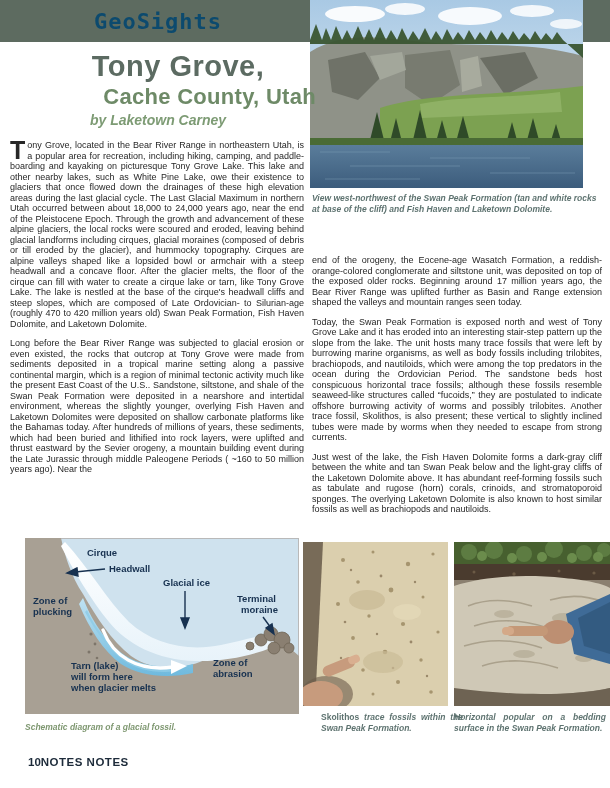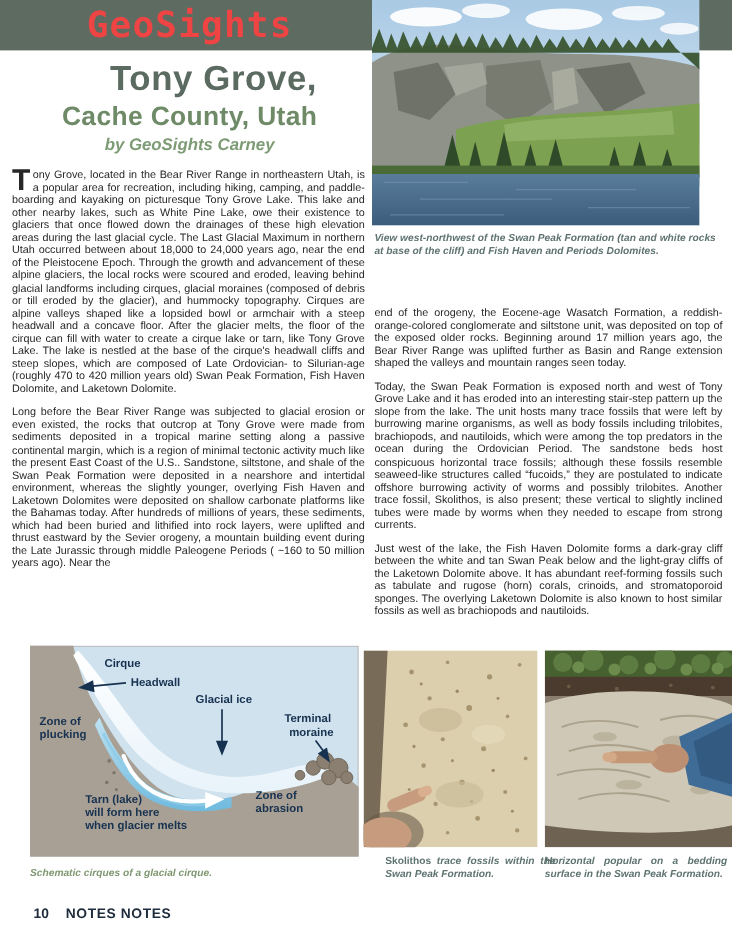--- a/index.html
+++ b/index.html
@@ -3,47 +3,47 @@
 <meta charset="utf-8">
 <style>
   html,body{margin:0;padding:0;}
   body{width:610px;height:788px;position:relative;background:#ffffff;
        font-family:"Liberation Sans",sans-serif;-webkit-font-smoothing:antialiased;}
   .abs{position:absolute;}
 
   
   .header-bar{left:0;top:0;width:610px;height:42px;background:#5d6b60;}
   .brand{left:0;top:0;width:316px;height:42px;display:flex;align-items:center;justify-content:center;
-         color:#ef4444;font-family:"DejaVu Sans Mono",monospace;font-size:30px;font-weight:bold;letter-spacing:1px;}
+         color:#0c4a6e;font-family:"DejaVu Sans Mono",monospace;font-size:22px;font-weight:bold;letter-spacing:1px;}
 
   
   .title{left:0;top:50px;width:316px;text-align:center;color:#5c6b62;
          font-size:29px;font-weight:800;letter-spacing:.5px;margin-left:20px;}
-  .subtitle{left:0;top:84px;width:316px;text-align:center;color:#6e8a67;
+  .subtitle{left:0;top:84px;width:316px;text-align:right;color:#6e8a67;
             font-size:22px;font-weight:800;letter-spacing:.3px;}
   .byline{left:0;top:112px;width:316px;text-align:center;color:#7d9b74;
           font-size:14px;font-style:italic;font-weight:600;}
 
   
   .col{font-size:9px;line-height:1.17;color:#272727;text-align:justify;}
   .col p{margin:0 0 9px 0;}
   .dropcap{float:left;font-size:25px;line-height:19px;font-weight:bold;padding:1px 2px 0 0;color:#272727;}
   .leftcol{left:10px;top:140px;width:294px;}
   .rightcol{left:312px;top:236px;width:290px;margin-top:19px;}
 
   
   .caption{font-size:8.5px;font-style:italic;font-weight:600;color:#5e7370;line-height:1.25;}
   .photo-caption-top{left:312px;top:193px;width:288px;text-align:left;}
   .diagram-caption{left:25px;top:722px;width:274px;color:#7e9770;}
   .caption-bl{left:321px;top:712px;width:142px;text-align:justify;}
   .caption-br{left:454px;top:712px;width:152px;text-align:justify;}
   .caption-lead{font-style:normal;font-weight:700;}
 
   
-  .footer{left:28px;top:756px;color:#1d2b3a;font-weight:bold;font-size:11.5px;display:flex;gap:14px;align-items:center;}
+  .footer{left:28px;top:756px;color:#1d2b3a;font-weight:bold;font-size:11.5px;display:flex;align-items:center;}
   .footer .pubname{letter-spacing:.5px;}
 
   
   .photo-top{left:310px;top:0;width:273px;height:188px;}
   .diagram{left:25px;top:538px;width:274px;height:176px;text-decoration:underline;}
   .photo-bl{left:303px;top:542px;width:145px;height:164px;}
   .photo-br{left:454px;top:542px;width:156px;height:164px;}
   svg{display:block;}
   .dlabel{font-family:"Liberation Sans",sans-serif;font-size:9.5px;font-weight:bold;fill:#173150;}
 </style>
@@ -97,28 +97,28 @@
         <line x1="120" y1="158" x2="220" y2="158"></line>
       <line x1="40" y1="166" x2="150" y2="166"></line>
         <line x1="180" y1="173" x2="265" y2="173"></line>
       <line x1="15" y1="179" x2="110" y2="179"></line>
     </g>
   </svg>
 </div>
 
 <div class="abs title">Tony Grove,</div>
 <div class="abs subtitle">Cache County, Utah</div>
-<div class="abs byline">by GeoSights Carney</div>
+<div class="abs byline">by Laketown Carney</div>
 
 <div class="abs col leftcol">
   <p><span class="dropcap">T</span><span>ony Grove, located in the Bear River Range in northeastern Utah, is a popular area for recreation, including hiking, camping, and paddle-boarding and kayaking on picturesque Tony Grove Lake. This lake and other nearby lakes, such as White Pine Lake, owe their existence to glaciers that once flowed down the drainages of these high elevation areas during the last glacial cycle. The Last Glacial Maximum in northern Utah occurred between about 18,000 to 24,000 years ago, near the end of the Pleistocene Epoch. Through the growth and advancement of these alpine glaciers, the local rocks were scoured and eroded, leaving behind glacial landforms including cirques, glacial moraines (composed of debris or till eroded by the glacier), and hummocky topography. Cirques are alpine valleys shaped like a lopsided bowl or armchair with a steep headwall and a concave floor. After the glacier melts, the floor of the cirque can fill with water to create a cirque lake or tarn, like Tony Grove Lake. The lake is nestled at the base of the cirque's headwall cliffs and steep slopes, which are composed of Late Ordovician- to Silurian-age (roughly 470 to 420 million years old) Swan Peak Formation, Fish Haven Dolomite, and Laketown Dolomite.</span></p>
   <p>Long before the Bear River Range was subjected to glacial erosion or even existed, the rocks that outcrop at Tony Grove were made from sediments deposited in a tropical marine setting along a passive continental margin, which is a region of minimal tectonic activity much like the present East Coast of the U.S.. Sandstone, siltstone, and shale of the Swan Peak Formation were deposited in a nearshore and intertidal environment, whereas the slightly younger, overlying Fish Haven and Laketown Dolomites were deposited on shallow carbonate platforms like the Bahamas today. After hundreds of millions of years, these sediments, which had been buried and lithified into rock layers, were uplifted and thrust eastward by the Sevier orogeny, a mountain building event during the Late Jurassic through middle Paleogene Periods ( ~160 to 50 million years ago). Near the</p>
 </div>
 
-<div class="abs caption photo-caption-top">View west-northwest of the Swan Peak Formation (tan and white rocks at base of the cliff) and Fish Haven and Periods Dolomites.</div>
+<div class="abs caption photo-caption-top">View west-northwest of the Swan Peak Formation (tan and white rocks at base of the cliff) and Fish Haven and Laketown Dolomite.</div>
 
 <div class="abs col rightcol">
   <p>end of the orogeny, the Eocene-age Wasatch Formation, a reddish-orange-colored conglomerate and siltstone unit, was deposited on top of the exposed older rocks. Beginning around 17 million years ago, the Bear River Range was uplifted further as Basin and Range extension shaped the valleys and mountain ranges seen today.</p>
   <p>Today, the Swan Peak Formation is exposed north and west of Tony Grove Lake and it has eroded into an interesting stair-step pattern up the slope from the lake. The unit hosts many trace fossils that were left by burrowing marine organisms, as well as body fossils including trilobites, brachiopods, and nautiloids, which were among the top predators in the ocean during the Ordovician Period. The sandstone beds host conspicuous horizontal trace fossils; although these fossils resemble seaweed-like structures called “fucoids,” they are postulated to indicate offshore burrowing activity of worms and possibly trilobites. Another trace fossil, Skolithos, is also present; these vertical to slightly inclined tubes were made by worms when they needed to escape from strong currents.</p>
   <p>Just west of the lake, the Fish Haven Dolomite forms a dark-gray cliff between the white and tan Swan Peak below and the light-gray cliffs of the Laketown Dolomite above. It has abundant reef-forming fossils such as tabulate and rugose (horn) corals, crinoids, and stromatoporoid sponges. The overlying Laketown Dolomite is also known to host similar fossils as well as brachiopods and nautiloids.</p>
 </div>
 
 <div class="abs diagram">
   <svg width="274" height="176" viewBox="0 0 274 176">
     <defs>
@@ -169,21 +169,21 @@
     <g stroke="#173150" stroke-width="1.4" fill="#173150">
       <line x1="80" y1="31" x2="50" y2="34"></line>
         <path d="M52,30 L42,35 L53,38 Z"></path>
       <line x1="160" y1="53" x2="160" y2="82"></line>
         <path d="M156,80 L160,90 L164,80 Z"></path>
       <line x1="238" y1="79" x2="246" y2="90"></line>
         <path d="M241,90 L249,96 L247,86 Z"></path>
     </g>
   </svg>
 </div>
-<div class="abs caption diagram-caption">Schematic cirques of a glacial cirque.</div>
+<div class="abs caption diagram-caption">Schematic diagram of a glacial fossil.</div>
 
 <div class="abs photo-bl">
   <svg width="145" height="164" viewBox="0 0 145 164">
     <rect width="145" height="164" fill="#dbcfae"></rect>
     <path d="M0,0 L20,0 L12,164 L0,164 Z" fill="#57493b" opacity=".75"></path>
     <g fill="#a6956f">
       <circle cx="40" cy="18" r="2"></circle>
         <circle cx="70" cy="10" r="1.5"></circle>
         <circle cx="105" cy="22" r="2.2"></circle>
       <circle cx="130" cy="12" r="1.6"></circle>

